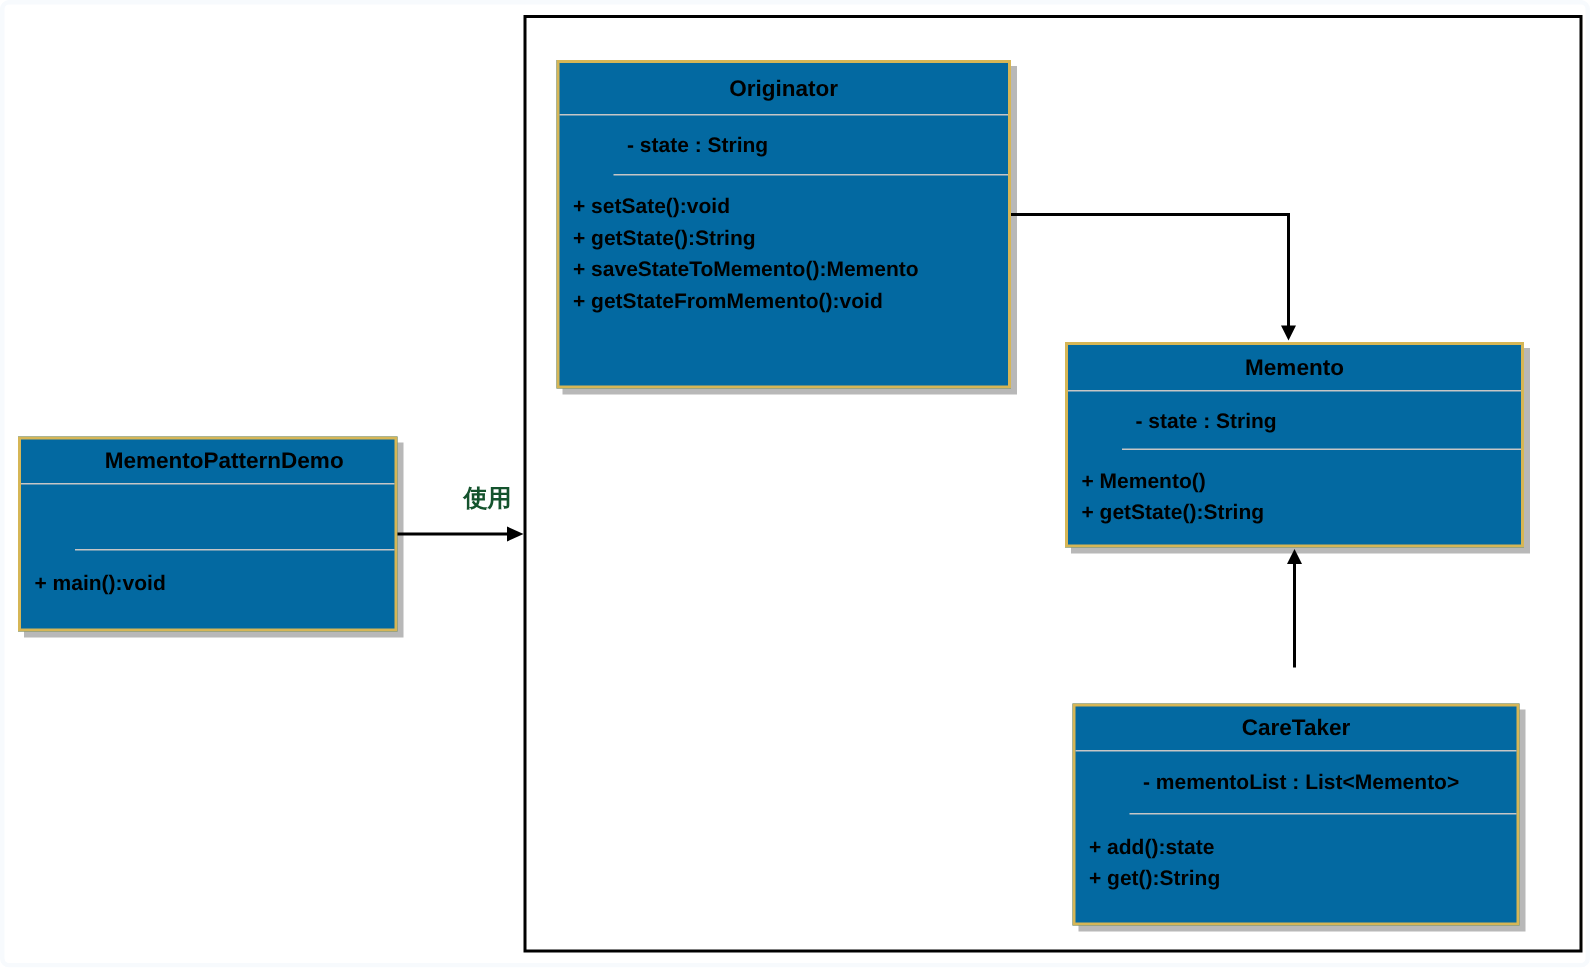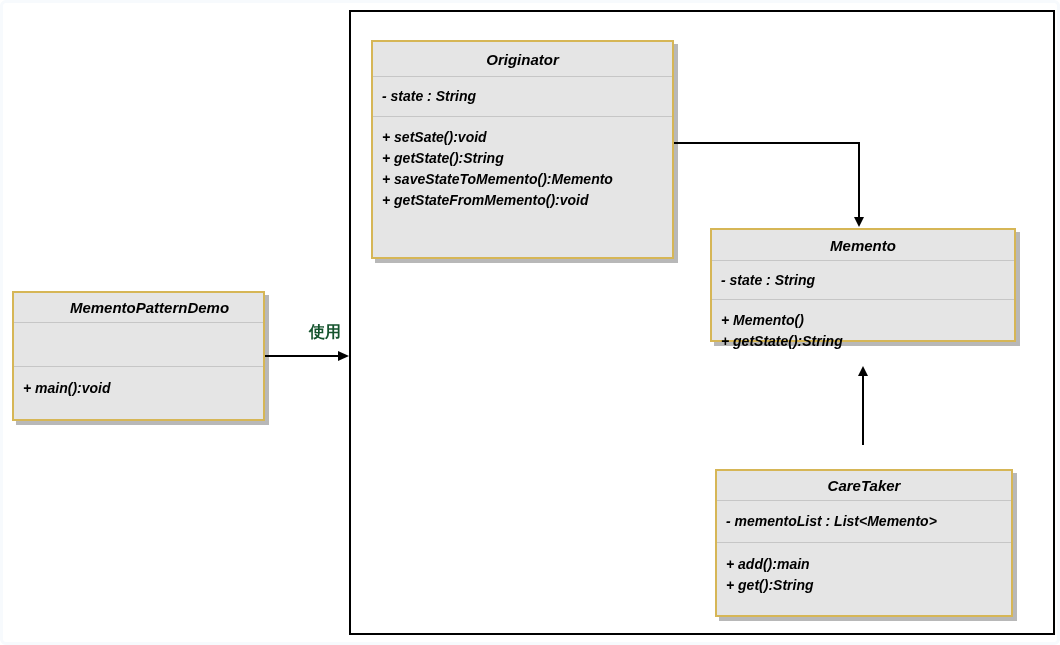--- a/index.html
+++ b/index.html
@@ -20,42 +20,42 @@
   .boundary {
     position: absolute;
     border: 2px solid #000000;
     background: transparent;
   }
   
   .uml-class {
     position: absolute;
     display: flex;
     flex-direction: column;
-    background: #e5e5e5;
+    background: #0369a1;
     border: 2px solid #D6B656;
     box-shadow: 4px 4px 0 rgba(160,160,160,0.75);
     color: #000;
-    font-style: italic;
   }
   .uml-title {
     flex: 0 0 auto;
     display: flex;
     align-items: center;
     justify-content: center;
     font-size: 15px;
     font-weight: 700;
     border-bottom: 1px solid #c6c6c6;
   }
   .uml-attrs {
     flex: 0 0 auto;
     display: flex;
     flex-direction: column;
     justify-content: center;
     border-bottom: 1px solid #c6c6c6;
     padding-left: 9px;
+    margin-left: 36px;
   }
   .uml-methods {
     flex: 1 1 auto;
     padding: 10px 0 0 9px;
   }
   .uml-line {
     font-size: 14px;
     font-weight: 700;
     line-height: 21px;
     white-space: nowrap;
@@ -98,38 +98,38 @@
       <div class="uml-line">- state : String</div>
     </div>
     <div class="uml-methods">
       <div class="uml-line">+ setSate():void</div>
       <div class="uml-line">+ getState():String</div>
       <div class="uml-line">+ saveStateToMemento():Memento</div>
       <div class="uml-line">+ getStateFromMemento():void</div>
     </div>
   </div>
 
-  <div class="uml-class" style="left:707px; top:225px; width:306px; height:114px;">
+  <div class="uml-class" style="left:707px; top:225px; width:306px; height:137px;">
     <div class="uml-title" style="height:31px;">Memento</div>
     <div class="uml-attrs" style="height:39px;">
       <div class="uml-line">- state : String</div>
     </div>
     <div class="uml-methods">
       <div class="uml-line">+ Memento()</div>
       <div class="uml-line">+ getState():String</div>
     </div>
   </div>
 
   <div class="uml-class" style="left:712px; top:466px; width:298px; height:148px;">
     <div class="uml-title" style="height:30px;">CareTaker</div>
     <div class="uml-attrs" style="height:42px;">
       <div class="uml-line">- mementoList : List&lt;Memento&gt;</div>
     </div>
     <div class="uml-methods" style="padding-top:11px;">
-      <div class="uml-line">+ add():main</div>
+      <div class="uml-line">+ add():state</div>
       <div class="uml-line">+ get():String</div>
     </div>
   </div>
 
   <div class="edge h" style="left:262px; top:352px; width:75px;"></div>
   <div class="arrowhead right" style="left:335px; top:348px;"></div>
   <div class="edge-label" style="left:268px; top:319px; width:70px;">使用</div>
 
   <div class="edge h" style="left:671px; top:139px; width:186px;"></div>
   <div class="edge v" style="left:855px; top:139px; height:77px;"></div>

